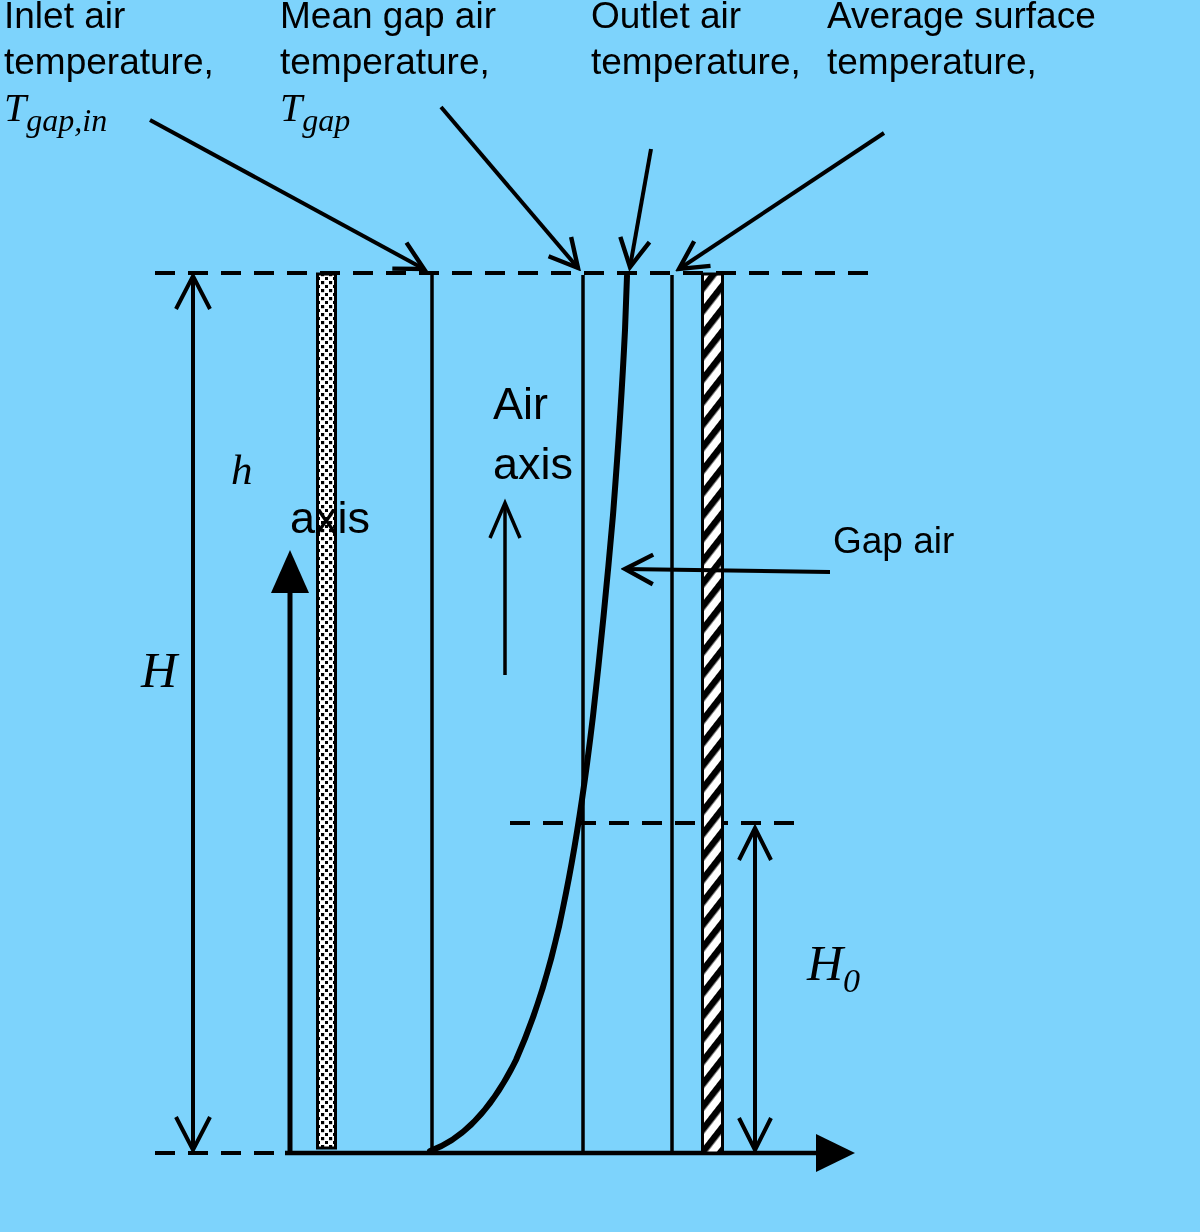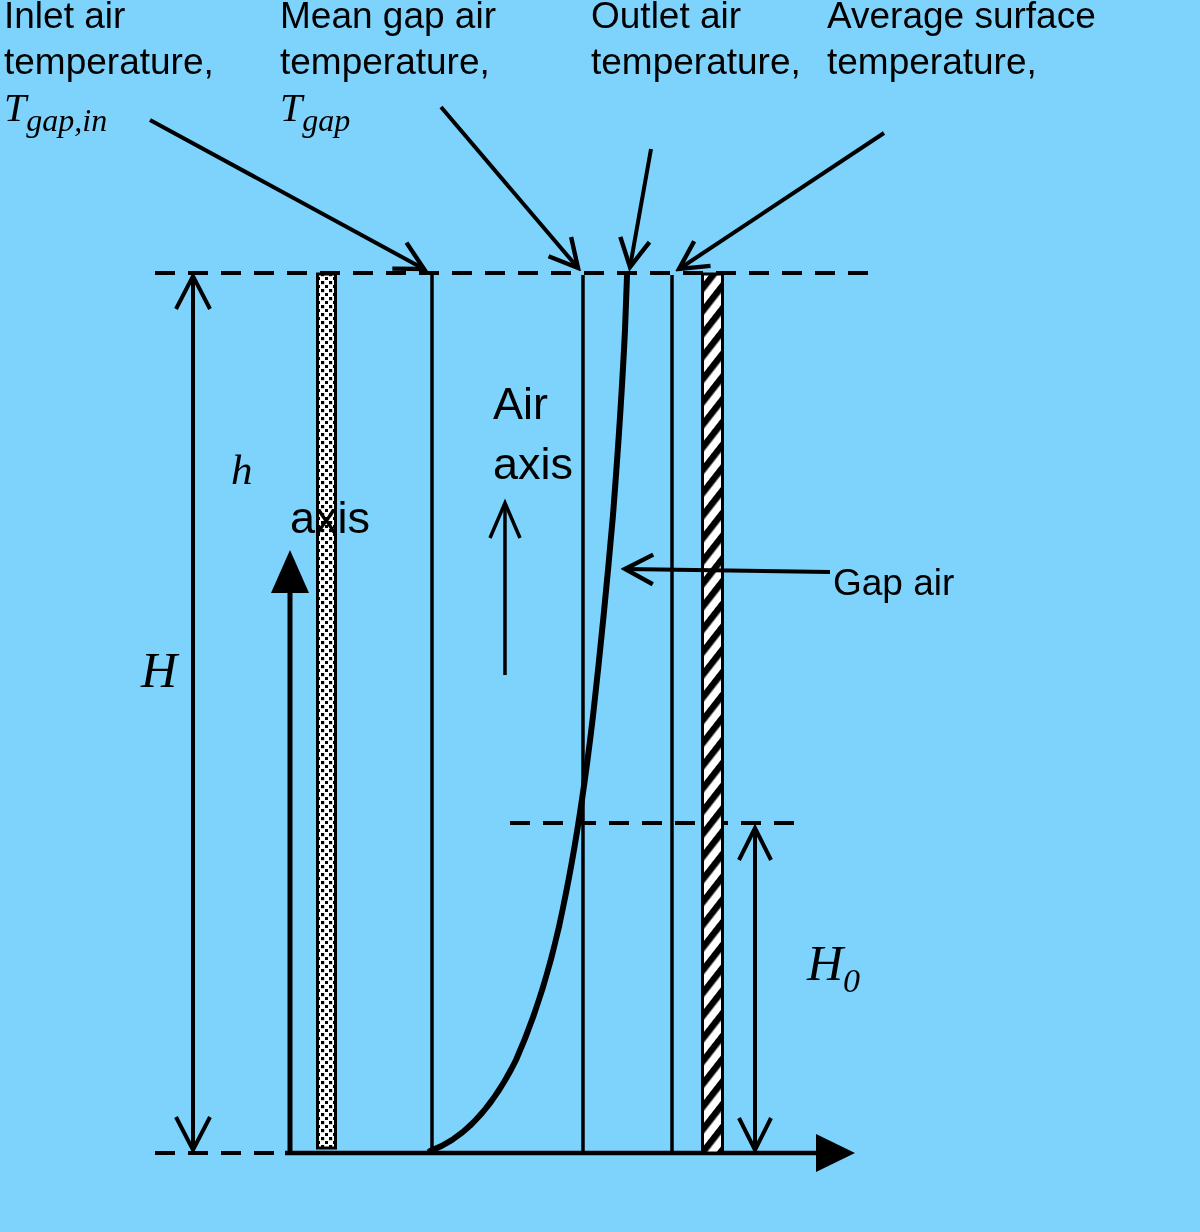--- a/index.html
+++ b/index.html
@@ -17,21 +17,21 @@
          position:relative; top:10px; letter-spacing:0; }
   .paren { font-family:"Liberation Serif", serif; font-style:normal; font-size:37px; }
   .mvar  { font-family:"Liberation Serif", serif; font-style:italic; font-size:37px; }
   .big   { font-size:45px; line-height:60px;margin-left:32px; }
   .big .ln { height:60px; }
   .dimsym { font-family:"Liberation Serif", serif; font-style:italic; font-size:50px; line-height:60px; }
   .dimsym .sub { font-size:34px; top:12px; }
   .hword { font-family:"Liberation Serif", serif; font-style:italic; font-size:43px; line-height:48px; }
   .axisword { font-size:45px; line-height:48px; }
   .note { position:absolute; line-height:50px; font-size:37px; white-space:nowrap; }
-  .note .ln { display:block; height:50px;margin-top:42px; }
+  .note .ln { display:block; height:50px; }
   .bottomaxis { position:absolute; font-size:40px; line-height:48px; white-space:nowrap; }
 </style>
 </head>
 <body>
 
 <div id="stage">
 
   <svg id="diagram-svg" width="1200" height="1232" viewBox="0 0 1200 1232">
     <defs>
       <marker id="openArrow" viewBox="0 0 9 9" refX="8" refY="4.5" markerWidth="9" markerHeight="9" orient="auto" markerUnits="strokeWidth">

